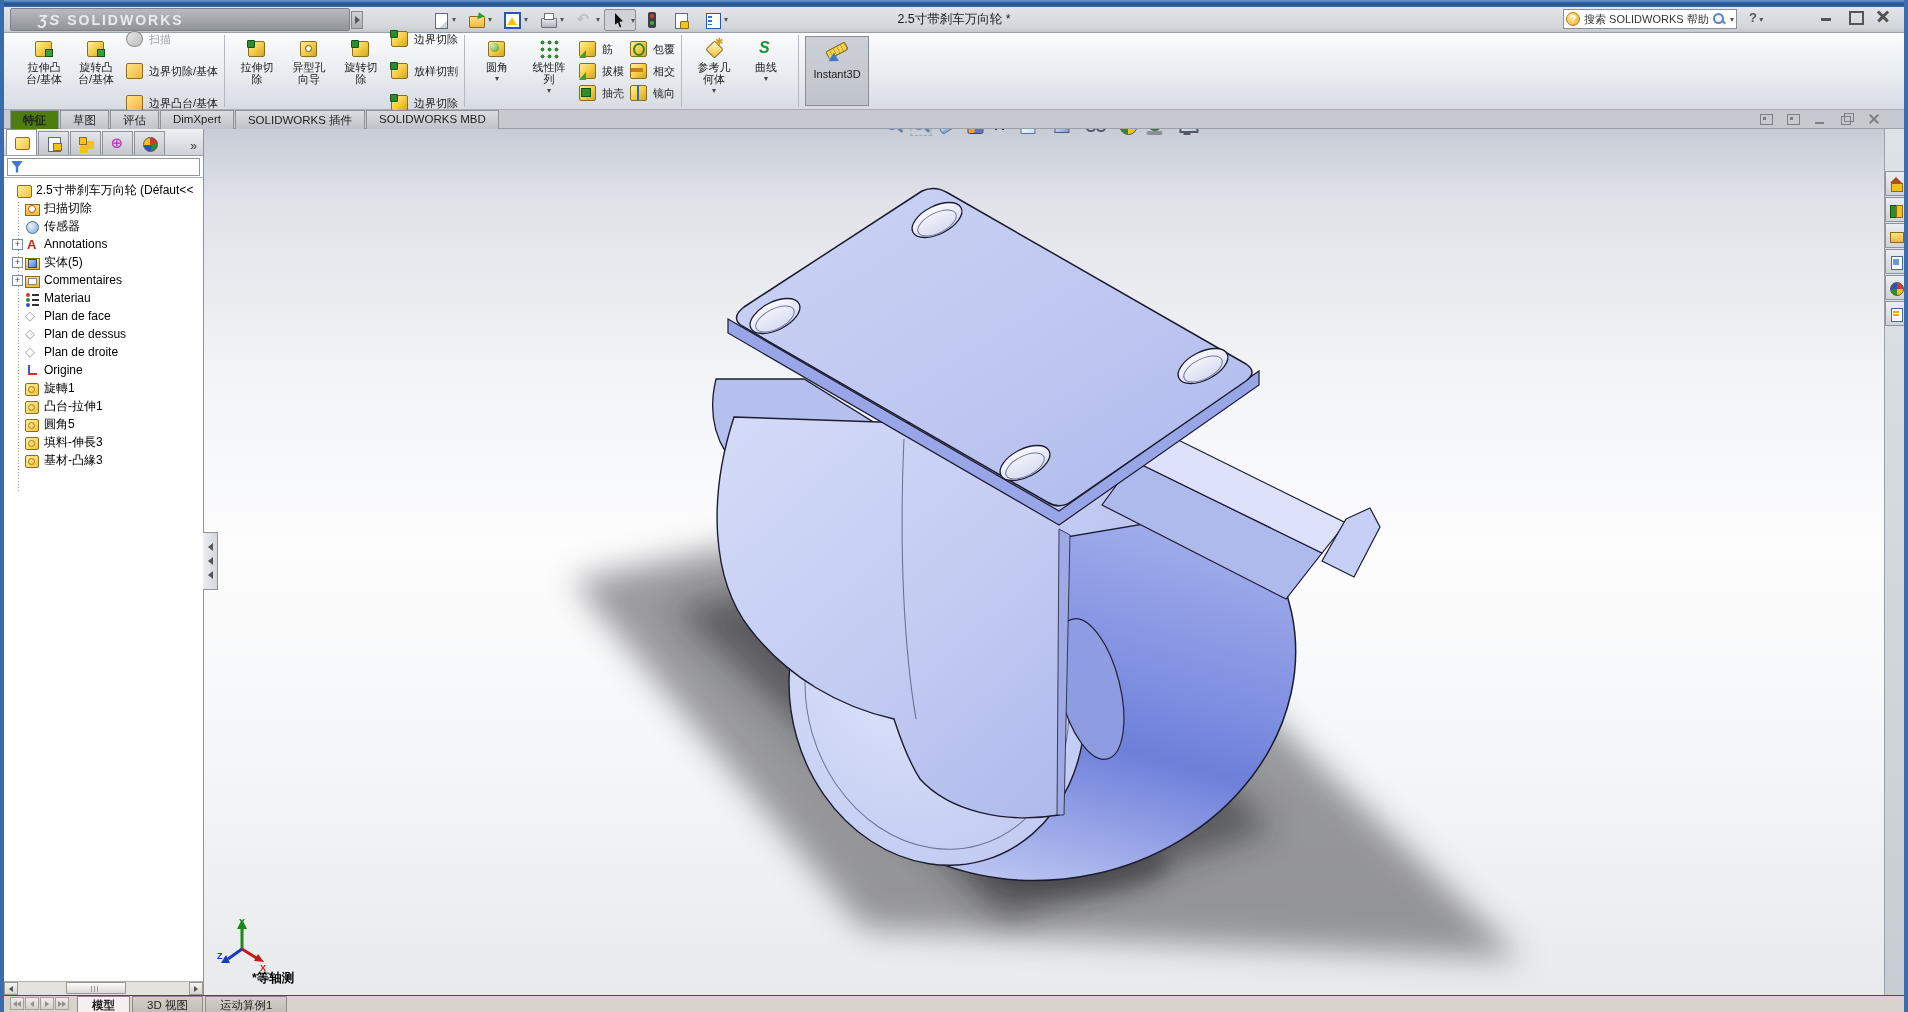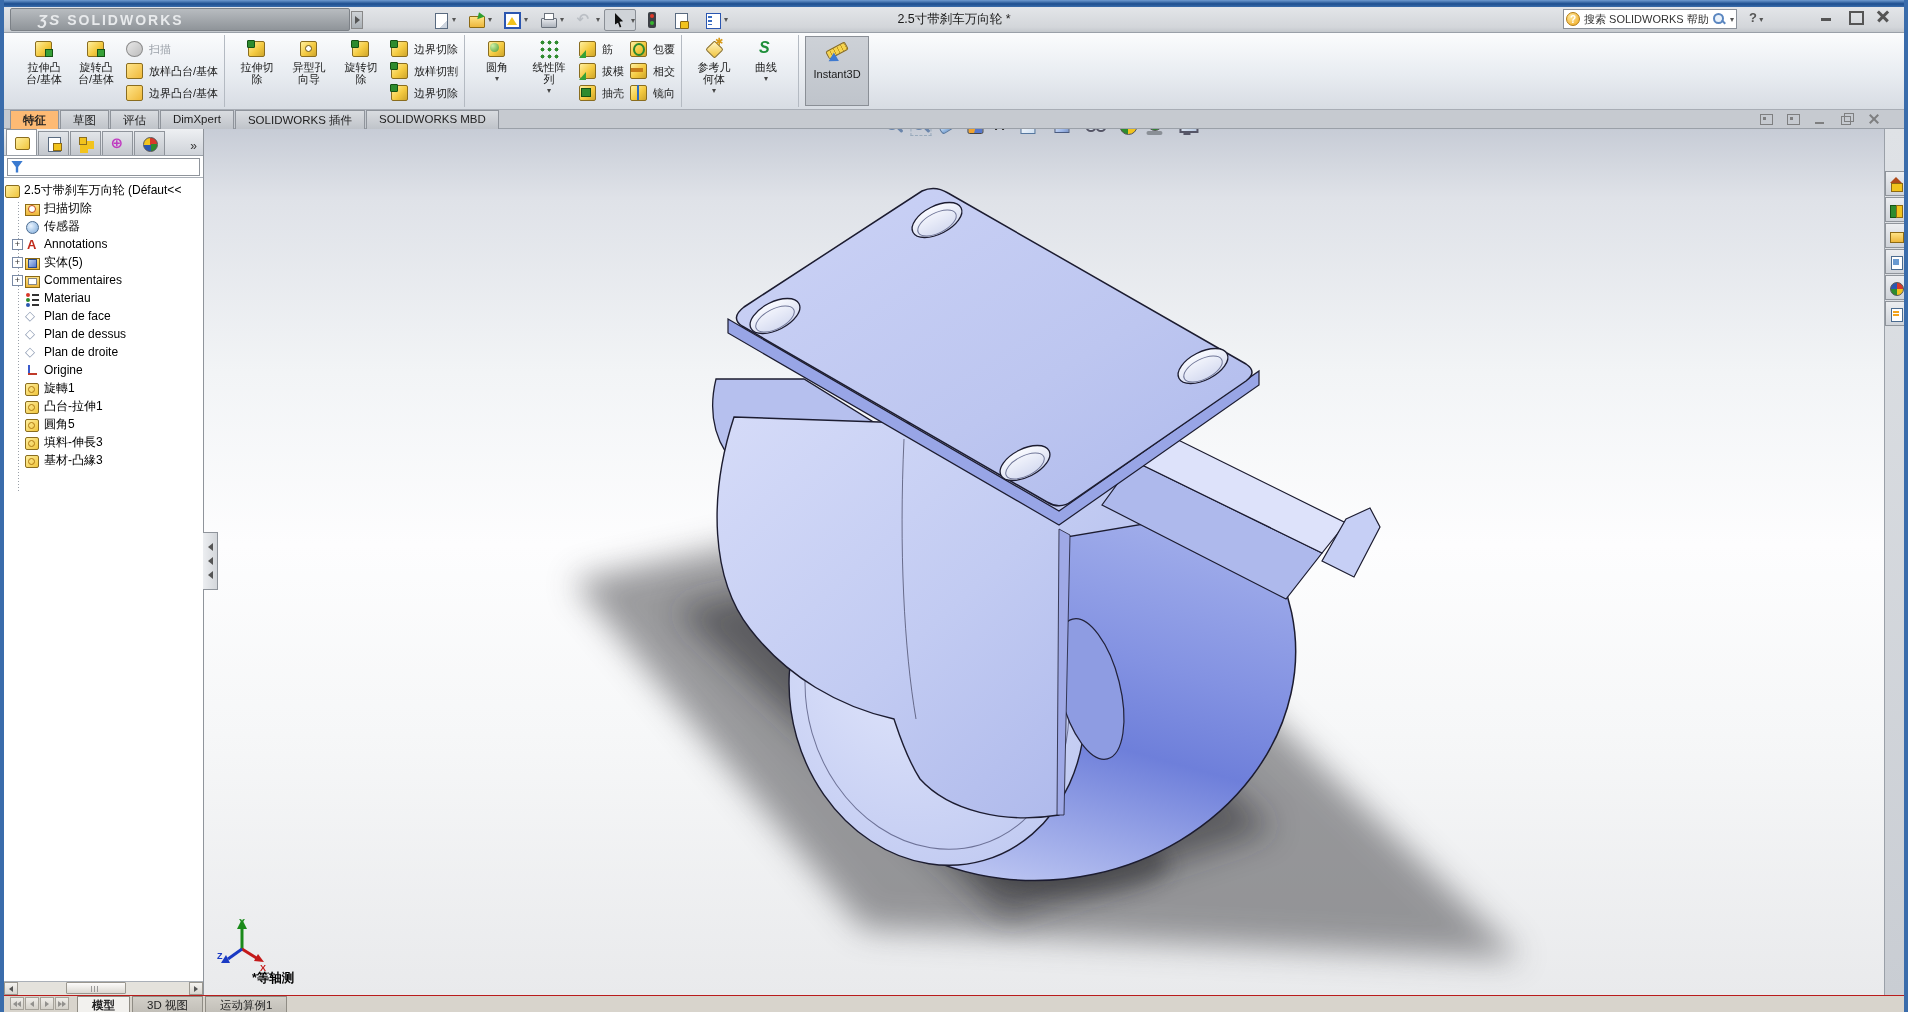--- a/index.html
+++ b/index.html
@@ -53,21 +53,21 @@
   .wc-close::before,.wc-close::after{content:"";position:absolute;left:0;top:5px;width:14px;height:2.5px;background:#555}
   .wc-close::before{transform:rotate(45deg)}.wc-close::after{transform:rotate(-45deg)}
 
   
   .ribbon{position:absolute;left:0;right:0;top:33px;height:77px;background:linear-gradient(180deg,#fbfcfd 0%,#e8ecf1 55%,#d7dce3 100%);border-bottom:1px solid #a8adb5;display:flex;align-items:stretch;padding:2px 4px 2px 8px}
   .rgroup{display:flex;align-items:center;padding:0 6px;border-right:1px solid #b4bac2}
   .rbig{display:flex;flex-direction:column;align-items:center;justify-content:flex-start;width:52px;height:70px;padding-top:3px;position:relative;cursor:default}
   .rbig[data-pressed]{background:linear-gradient(180deg,#cdd1d7,#bfc4cb);border:1px solid #8a8f96;width:64px}
   .rbig[data-caret]::after{content:"▾";font-size:8px;color:#444;margin-top:1px}
   .rlab{font-size:11px;color:#1a1a1a;text-align:center;white-space:pre-line;line-height:12px;margin-top:2px}
-  .rsmallcol{display:flex;flex-direction:column;gap:2px;margin-left:2px}
+  .rsmallcol{display:flex;flex-direction:column;gap:12px;margin-left:2px}
   .rsmallgrid{display:grid;grid-template-rows:repeat(3,20px);grid-auto-flow:column;column-gap:4px;row-gap:2px;align-content:center;margin-left:2px}
   .rsmall{display:flex;align-items:center;gap:3px;height:20px;white-space:nowrap}
   .rsmall .rlab{margin:0;font-size:11px;white-space:nowrap}
   .rsmall[data-disabled] .rlab{color:#9aa0a8}
   .ric{position:relative;width:22px;height:20px;flex:none;display:inline-block}
   .ric::before{content:"";position:absolute;left:2px;top:2px;width:15px;height:14px;background:linear-gradient(135deg,#ffef9e,#f4ca40 55%,#cfa62b);border:1px solid #8a6d1f;border-radius:2px}
   .ric::after{content:"";position:absolute}
   .ric[data-icon$="cut-icon"]::after,.ric[data-icon="extrude-cut-icon"]::after{left:1px;top:1px;width:6px;height:6px;background:#2e8b2e;border:1px solid #145214;border-radius:1px}
   .ric[data-icon="extrude-boss-icon"]::after,.ric[data-icon="revolve-boss-icon"]::after{right:2px;bottom:2px;width:6px;height:6px;background:#37a137;border:1px solid #145214}
   .ric[data-icon="sweep-icon"]::before{background:linear-gradient(135deg,#e8e8e8,#bdbdbd);border-color:#8a8a8a;border-radius:50%}
@@ -86,21 +86,21 @@
   .ric[data-icon="curves-icon"]::before{background:none;border:0}
   .ric[data-icon="curves-icon"]::after{content:"S";left:4px;top:0;font-size:16px;font-weight:bold;font-style:italic;color:#1f8f3a}
   .ric[data-icon="instant3d-icon"]{width:30px;height:26px}
   .ric[data-icon="instant3d-icon"]::before{left:4px;top:6px;width:20px;height:7px;background:repeating-linear-gradient(90deg,#f6d44e 0 3px,#c79f22 3px 4px);border:1px solid #8a6d1f;transform:rotate(-28deg)}
   .ric[data-icon="instant3d-icon"]::after{left:6px;top:14px;border-top:5px solid transparent;border-bottom:5px solid transparent;border-right:9px solid #3f7ad0;transform:rotate(-30deg)}
 
   
   .tabstrip{position:absolute;left:0;right:0;top:110px;height:19px;background:#c6cad0;border-bottom:1px solid #9aa0a8}
   .ctabs{position:absolute;left:6px;top:0;display:flex;height:19px}
   .ctab{padding:2px 12px;font-size:11.5px;color:#222;background:linear-gradient(180deg,#d9dce0,#bfc3c9);border:1px solid #8f949b;border-bottom:0;margin-right:1px}
-  .ctab[data-active]{background:#fdba74;font-weight:bold;position:relative;z-index:2}
+  .ctab[data-active]{background:#4d7c0f;font-weight:bold;position:relative;z-index:2}
   .docctl{position:absolute;right:22px;top:3px;display:flex;gap:12px;align-items:center}
   .dc{position:relative;width:15px;height:12px;opacity:.75}
   .dc-tile::before{content:"";position:absolute;left:1px;top:1px;width:11px;height:9px;border:1.5px solid #666}
   .dc-tile::after{content:"";position:absolute;left:4px;top:4px;width:3px;height:3px;background:#666}
   .dc-min::before{content:"";position:absolute;left:2px;bottom:1px;width:9px;height:2.5px;background:#666}
   .dc-restore::before{content:"";position:absolute;left:1px;top:3px;width:8px;height:7px;border:1.5px solid #666;background:#c6cad0}
   .dc-restore::after{content:"";position:absolute;left:4px;top:0;width:8px;height:7px;border:1.5px solid #666}
   .dc-close::before,.dc-close::after{content:"";position:absolute;left:1px;top:5px;width:12px;height:2px;background:#666}
   .dc-close::before{transform:rotate(45deg)}.dc-close::after{transform:rotate(-45deg)}
 
@@ -118,21 +118,21 @@
   .pic[data-icon="property-manager-icon"]::after{content:"";position:absolute;right:0;bottom:0;width:7px;height:6px;background:#f2c31d;border:1px solid #8d6a14}
   .pic[data-icon="configuration-manager-icon"]::before{content:"";position:absolute;left:1px;top:1px;width:6px;height:6px;background:#f2c31d;border:1px solid #8a6d1f;box-shadow:7px 4px 0 #f2c31d,1px 8px 0 #f2c31d}
   .pic[data-icon="dimxpert-manager-icon"]::before{content:"⊕";position:absolute;left:1px;top:-2px;color:#c03ac0;font-size:15px;font-weight:bold}
   .pic[data-icon="display-manager-icon"]::before{content:"";position:absolute;left:1px;top:1px;width:13px;height:13px;border-radius:50%;background:conic-gradient(#d8382a 0 25%,#2e8b2e 25% 50%,#2b56b0 50% 75%,#f2c31d 75%);border:1px solid #555}
   .pmore{margin-left:auto;font-size:12px;color:#333;padding:0 4px 2px 0}
   .filterrow{height:22px;border-bottom:1px solid #aab0b8;display:flex;align-items:center;padding:2px 3px;background:#fff}
   .filterbox{flex:1;height:18px;border:1px solid #8f949b;display:flex;align-items:center;padding-left:3px;background:#fff}
   .funnel{width:12px;height:12px;background:#3a7ad0;clip-path:polygon(0 0,100% 0,60% 55%,60% 100%,40% 100%,40% 55%)}
   .treewrap{flex:1;position:relative;overflow:hidden;padding-top:3px}
   .treeguide{position:absolute;left:14px;top:24px;bottom:auto;height:290px;width:1px;background:repeating-linear-gradient(180deg,#9aa0a8 0 1px,transparent 1px 3px)}
-  .trow{display:flex;align-items:center;height:18px;font-size:12px;color:#000;white-space:nowrap;overflow:hidden;position:relative;padding-left:0}
+  .trow{display:flex;align-items:center;height:18px;font-size:12px;color:#000;white-space:nowrap;overflow:hidden;position:relative;padding-left:12px}
   .trow[data-indent="1"]{padding-left:8px}
   .texp{width:11px;height:11px;flex:none;position:relative;margin-right:1px}
   .texp[data-expand="plus"]::before{content:"+";position:absolute;left:0;top:0;width:9px;height:9px;border:1px solid #7a8aa5;background:#fff;font-size:9px;line-height:8px;text-align:center;color:#333}
   .ti{position:relative;width:16px;height:15px;flex:none;margin-right:4px}
   .ti::after{position:absolute}
   .ti[data-icon="part-icon"]::before{content:"";position:absolute;left:1px;top:2px;width:13px;height:11px;background:linear-gradient(135deg,#ffef9e,#f0c53c);border:1px solid #8a6d1f;border-radius:2px}
   .ti[data-icon="history-icon"]::before{content:"";position:absolute;left:1px;top:3px;width:13px;height:10px;background:linear-gradient(180deg,#ffe284,#edb73c);border:1px solid #8d6a14}
   .ti[data-icon="history-icon"]::after{content:"";left:4px;top:4px;width:6px;height:6px;border-radius:50%;background:#fff;border:1px solid #c04a1a}
   .ti[data-icon="sensors-icon"]::before{content:"";position:absolute;left:2px;top:2px;width:11px;height:11px;border-radius:50%;background:radial-gradient(circle at 35% 35%,#eaf4ff,#7aa8d8);border:1px solid #4a6b90}
   .ti[data-icon="annotations-icon"]::before{content:"A";position:absolute;left:3px;top:0;color:#c02a1a;font-weight:bold;font-size:13px}
@@ -296,21 +296,21 @@
         </div>
       <div class="rsmallcol">
 
           <div class="rsmall" data-disabled="">
             <span class="ric" data-icon="sweep-icon"></span>
             <span class="rlab">扫描</span>
           </div>
 
           <div class="rsmall">
             <span class="ric" data-icon="loft-boss-icon"></span>
-            <span class="rlab">放样凸台/基体</span>
+            <span class="rlab">边界切除/基体</span>
           </div>
 
           <div class="rsmall">
             <span class="ric" data-icon="boundary-boss-icon"></span>
             <span class="rlab">边界凸台/基体</span>
           </div>
         </div>
     </div>
     <div class="rgroup">
       <div style="display:flex">

